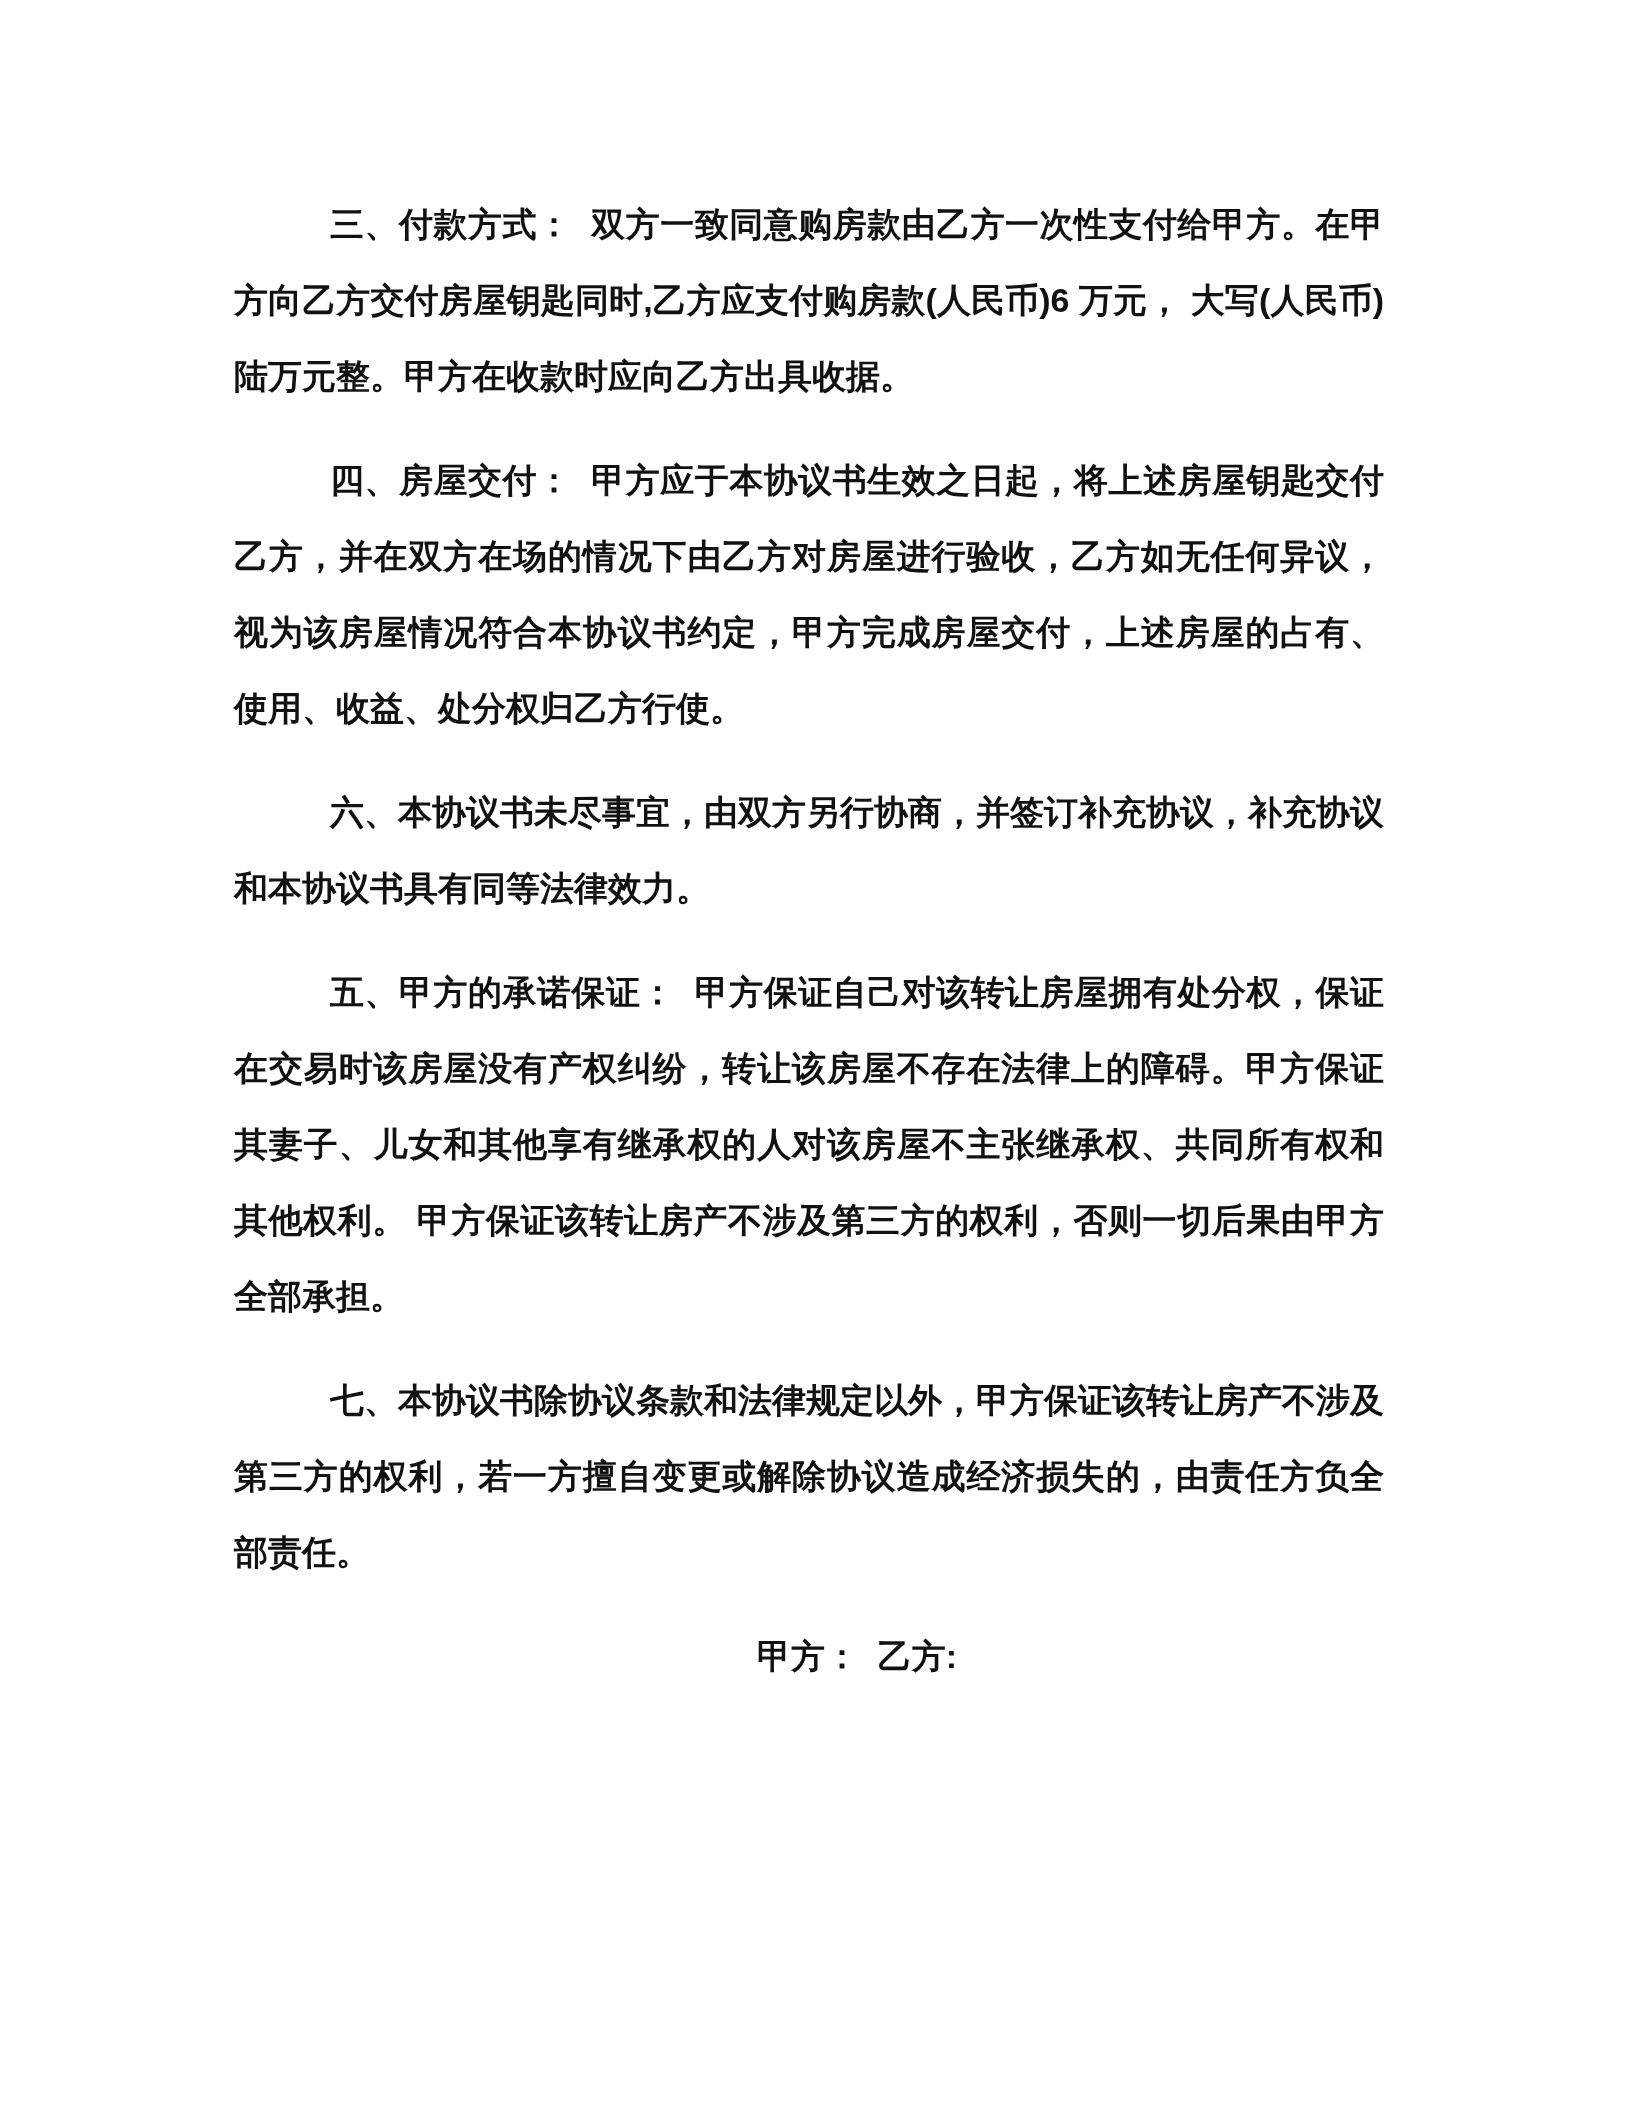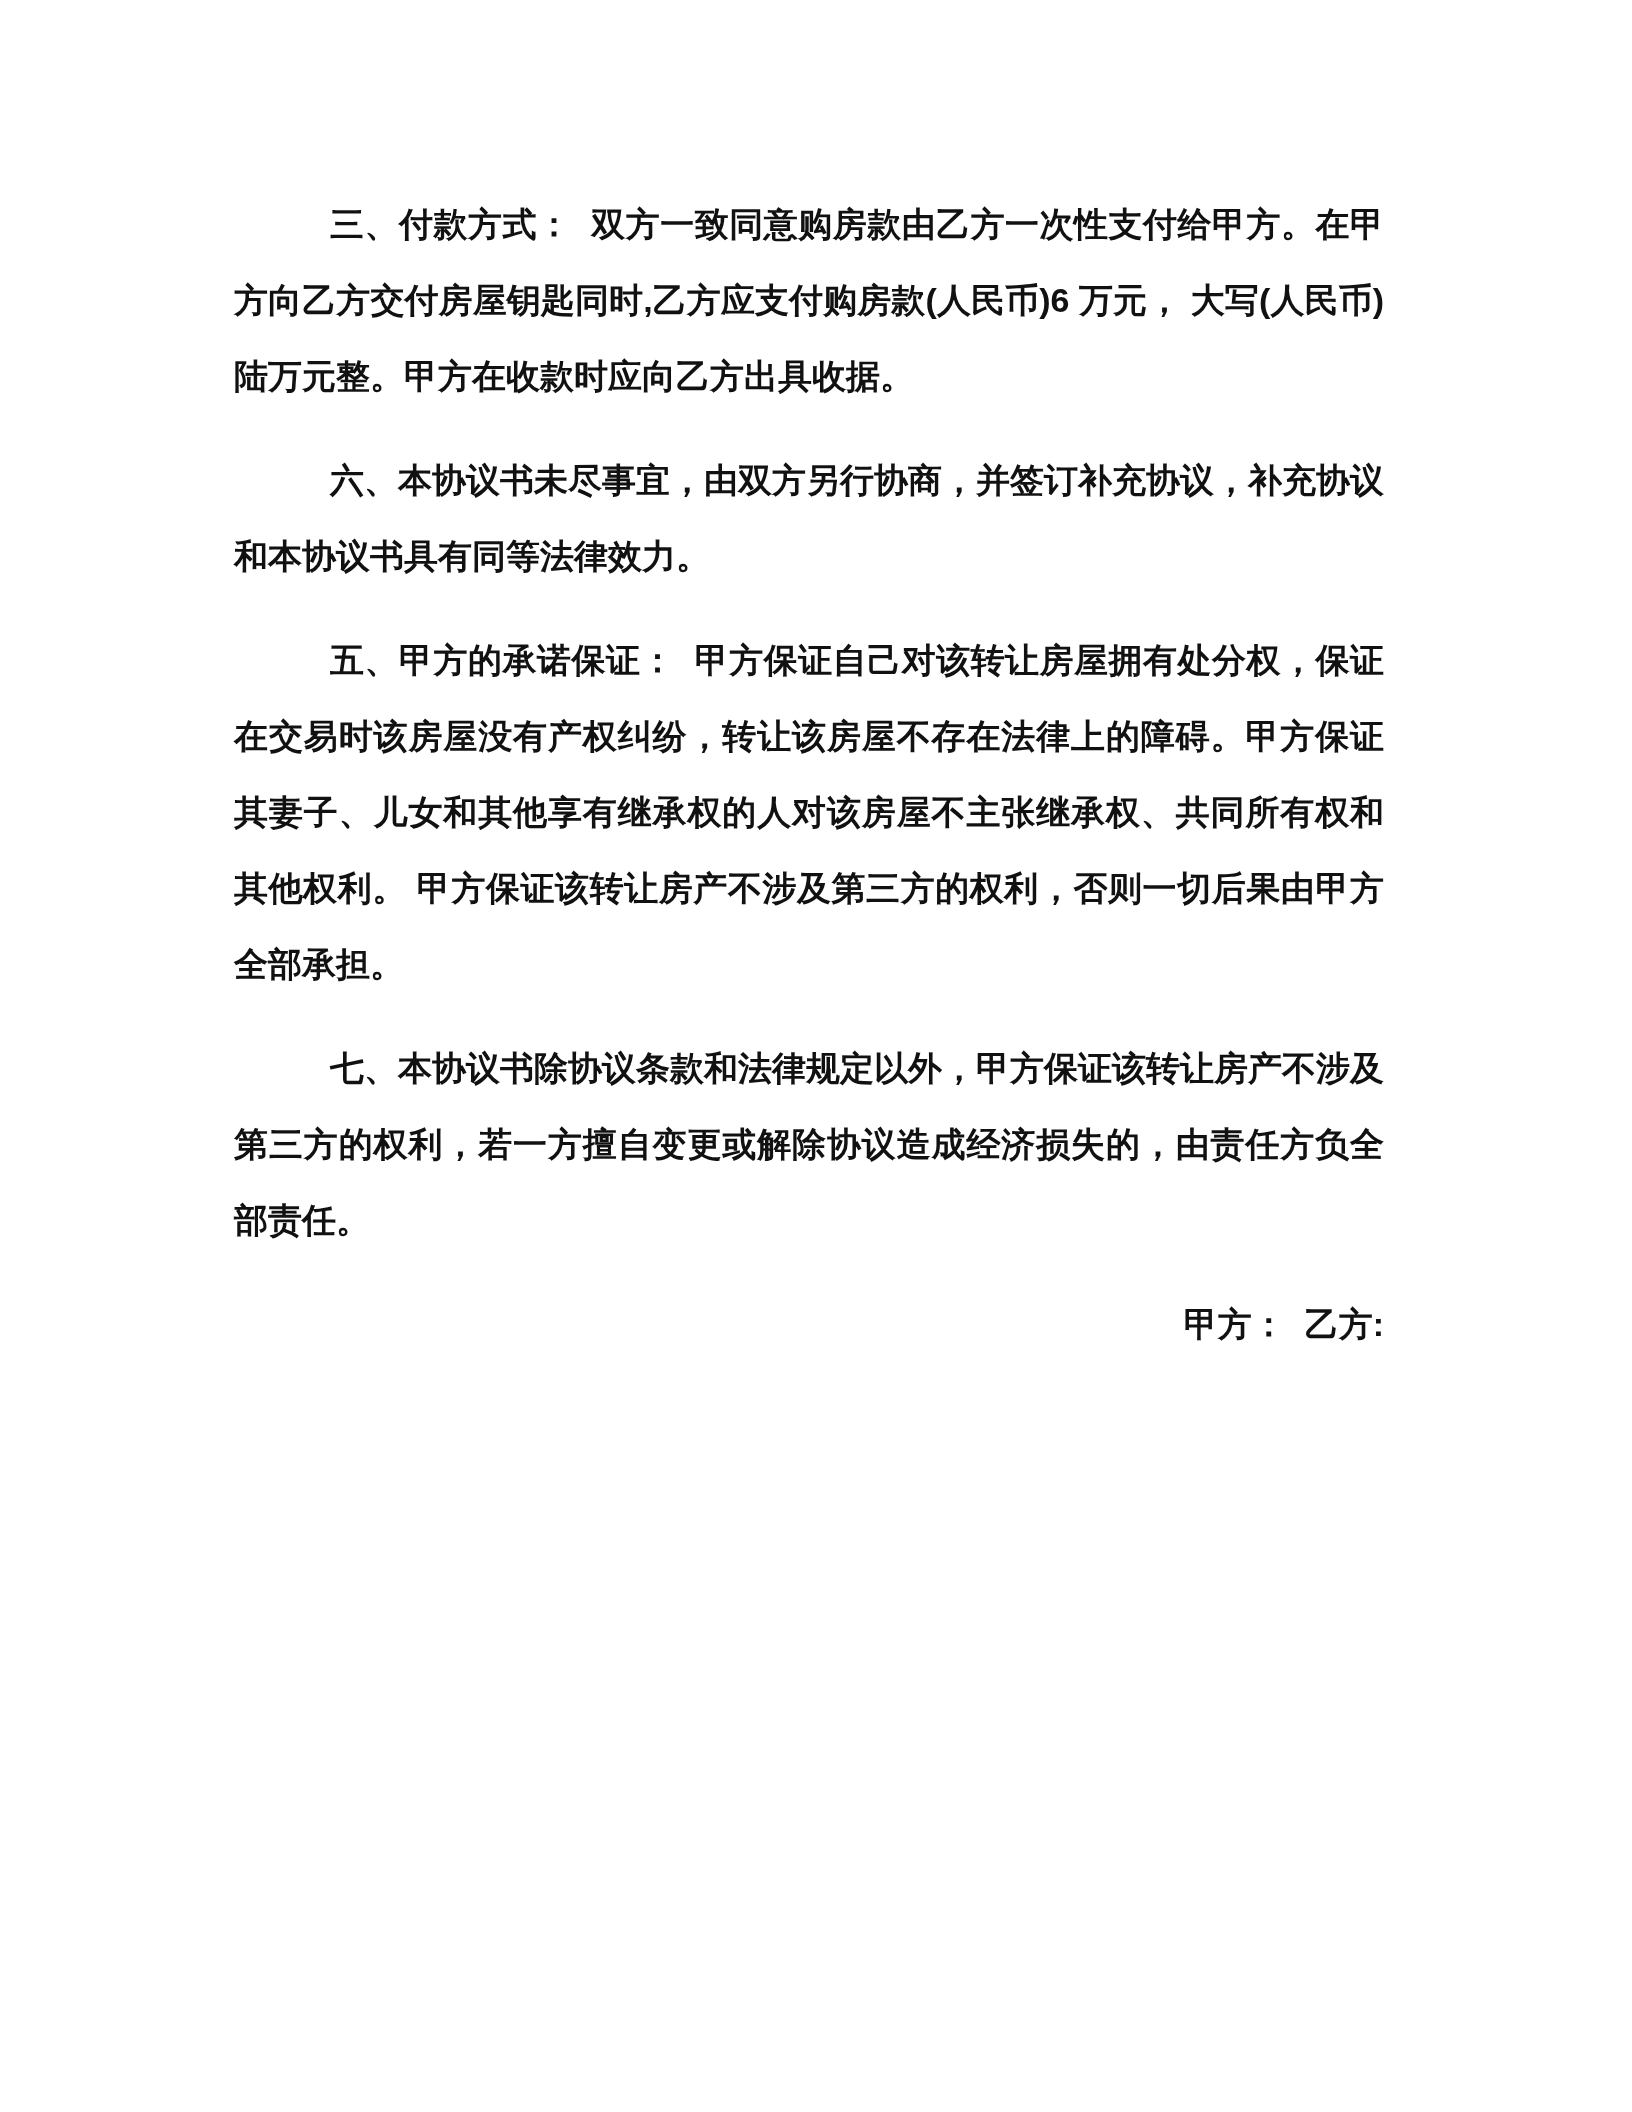--- a/index.html
+++ b/index.html
@@ -28,25 +28,26 @@
   .para {
     margin: 0 0 28px 0;
     text-indent: 96px;
     white-space: pre-wrap;
     word-break: break-all;
   }
   .para:last-child {
     margin-bottom: 0;
   }
   .signature {
-    text-align: right;
+    text-align: center;
   }
 </style>
 </head>
 <body>
 
 <div class="page">
   <p class="para">三、付款方式：  双方一致同意购房款由乙方一次性支付给甲方。在甲方向乙方交付房屋钥匙同时,乙方应支付购房款(人民币)6 万元， 大写(人民币)陆万元整。甲方在收款时应向乙方出具收据。</p>
+  <p class="para">四、房屋交付：  甲方应于本协议书生效之日起，将上述房屋钥匙交付乙方，并在双方在场的情况下由乙方对房屋进行验收，乙方如无任何异议，视为该房屋情况符合本协议书约定，甲方完成房屋交付，上述房屋的占有、使用、收益、处分权归乙方行使。</p>
   <p class="para">六、本协议书未尽事宜，由双方另行协商，并签订补充协议，补充协议和本协议书具有同等法律效力。</p>
   <p class="para">五、甲方的承诺保证：  甲方保证自己对该转让房屋拥有处分权，保证在交易时该房屋没有产权纠纷，转让该房屋不存在法律上的障碍。甲方保证其妻子、儿女和其他享有继承权的人对该房屋不主张继承权、共同所有权和其他权利。 甲方保证该转让房产不涉及第三方的权利，否则一切后果由甲方全部承担。</p>
   <p class="para">七、本协议书除协议条款和法律规定以外，甲方保证该转让房产不涉及第三方的权利，若一方擅自变更或解除协议造成经济损失的，由责任方负全部责任。</p>
   <p class="para signature">甲方：  乙方:</p>
 </div>
 
 </body></html>

